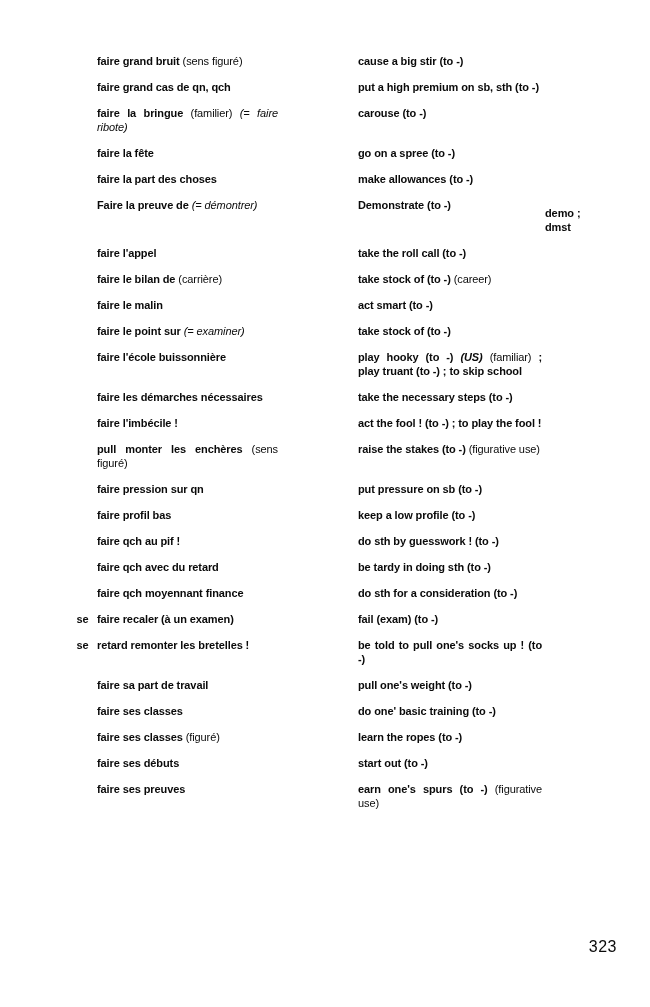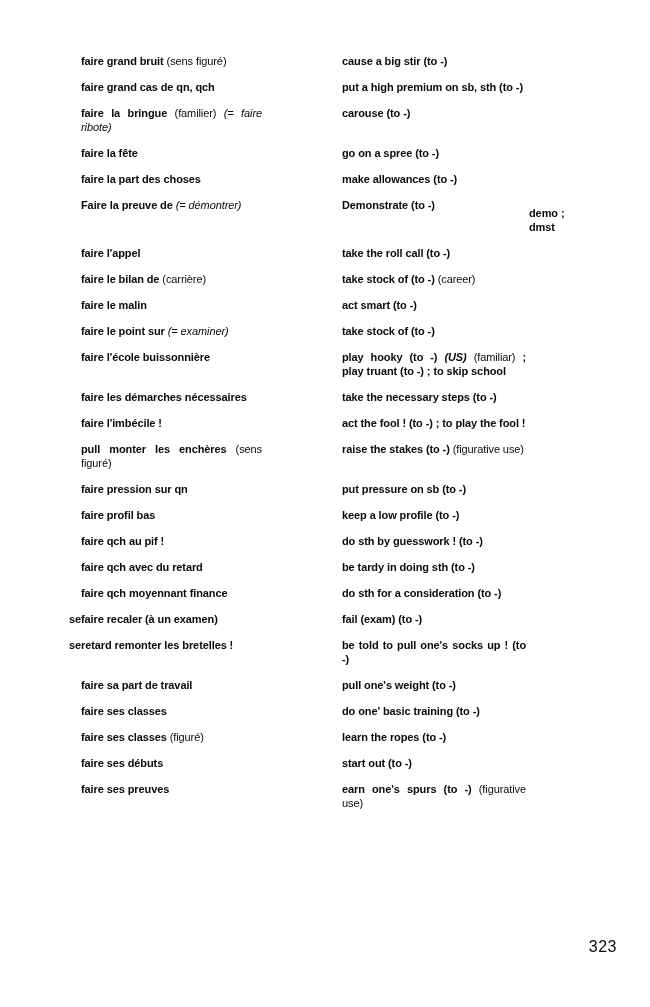--- a/index.html
+++ b/index.html
@@ -11,34 +11,34 @@
     width: 650px;
     height: 1007px;
     position: relative;
     overflow: hidden;
     font-family: "Liberation Sans", sans-serif;
     color: #0a0a0a;
     -webkit-font-smoothing: antialiased;
   }
   .glossary {
     position: absolute;
-    left: 52px;
+    left: 68px;
     top: 54px;
     width: 537px;
   }
   .row {
     display: grid;
     grid-template-columns: 29px 181px 80px 184px 63px;
     margin-bottom: 12px;
     font-size: 11px;
     line-height: 14px;
     letter-spacing: -0.1px;
   }
   .cell { font-weight: 700; }
-  .cell.se { text-align: right; }
+  .cell.se { text-align: center; }
   .cell.fr, .cell.en { text-align: justify; }
   .cell.note {
     white-space: pre-line;
     padding-left: 3px;
     margin-top: 8px;
   }
   .seg-b  { font-weight: 700; font-style: normal; }
   .seg-r  { font-weight: 400; font-style: normal; }
   .seg-i  { font-weight: 400; font-style: italic; }
   .seg-bi { font-weight: 700; font-style: italic; margin-top: 18px; }

